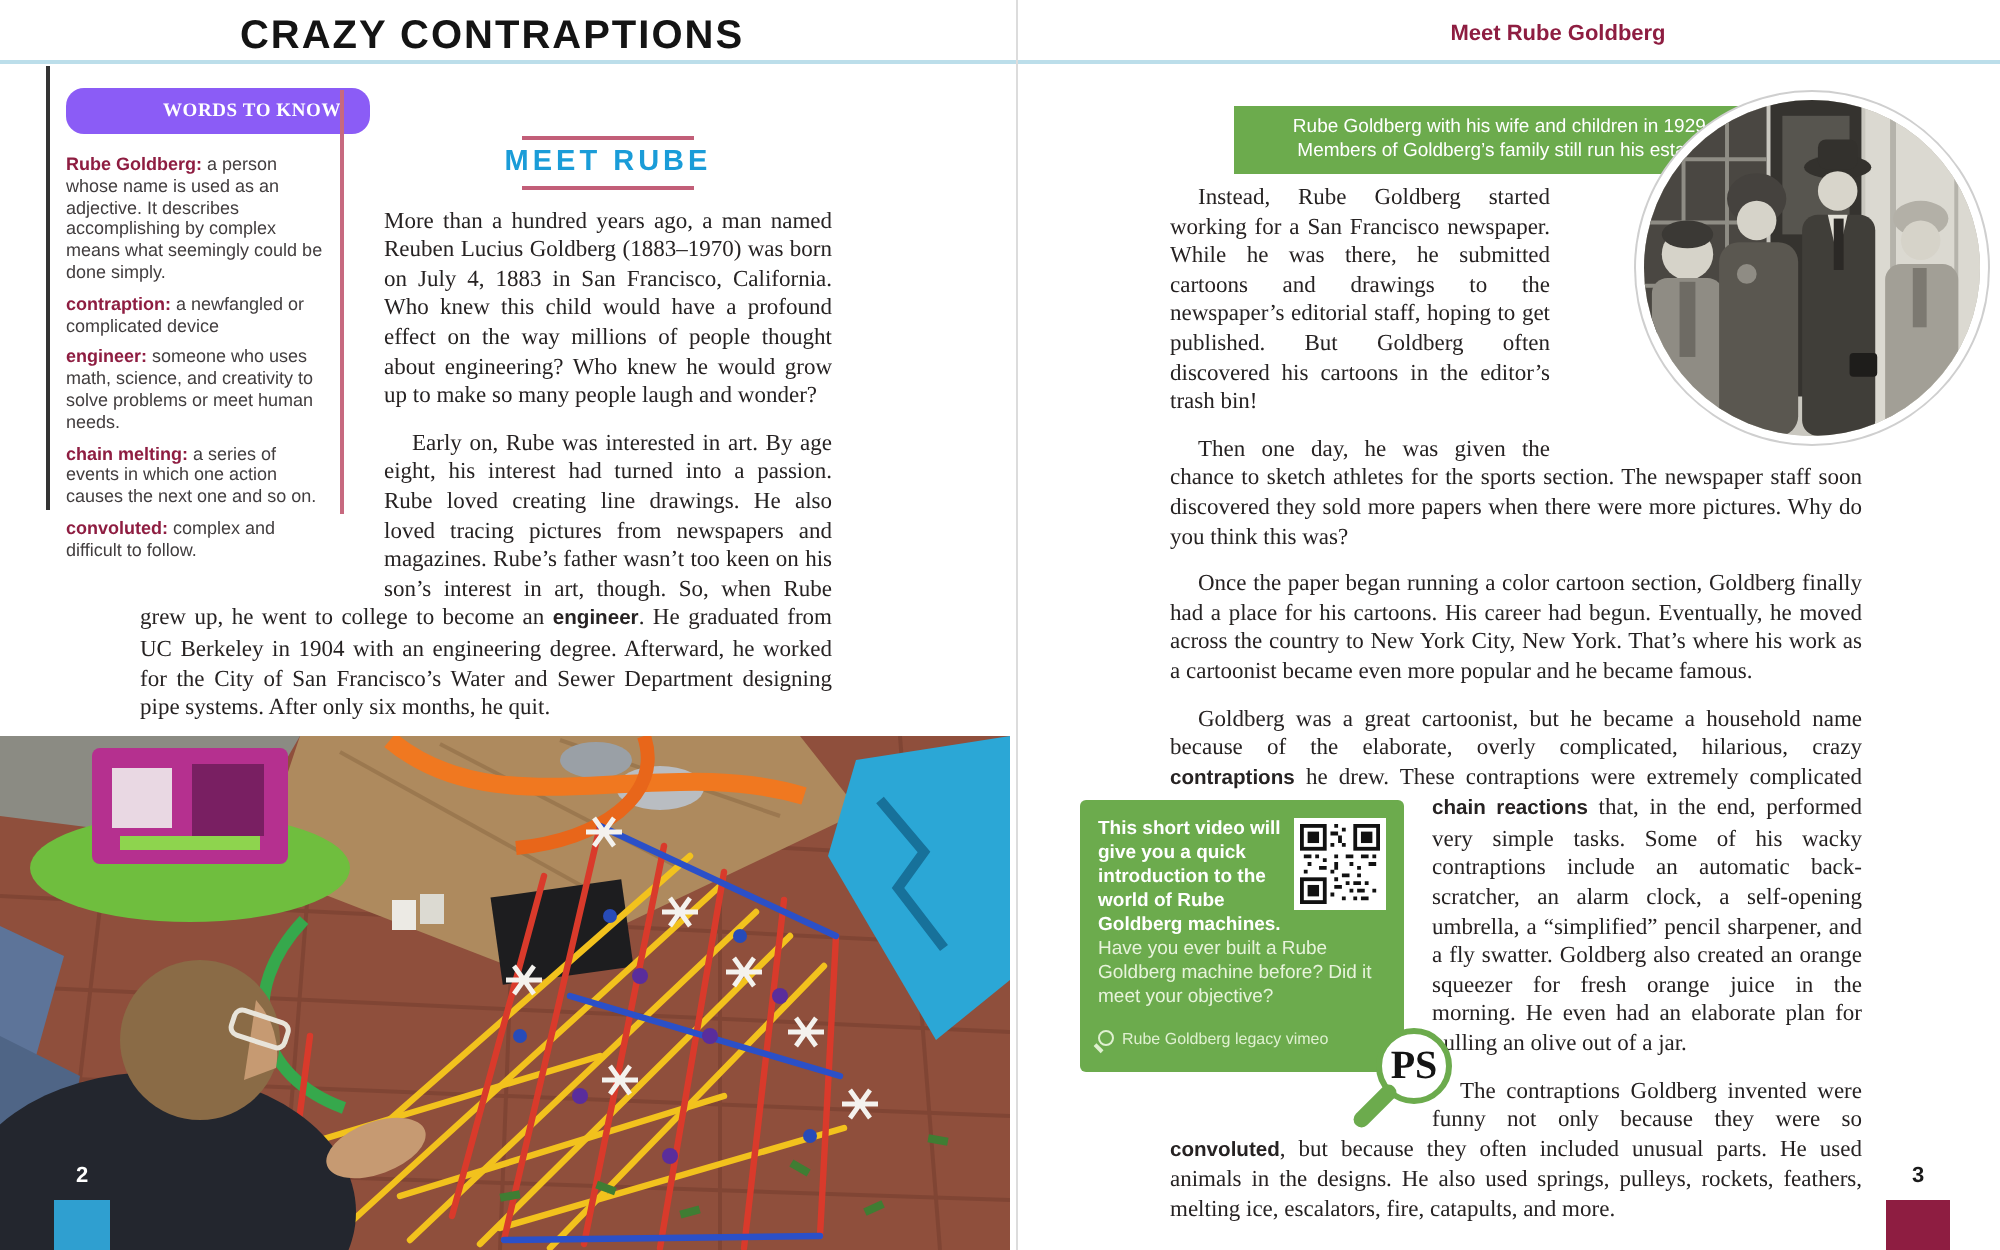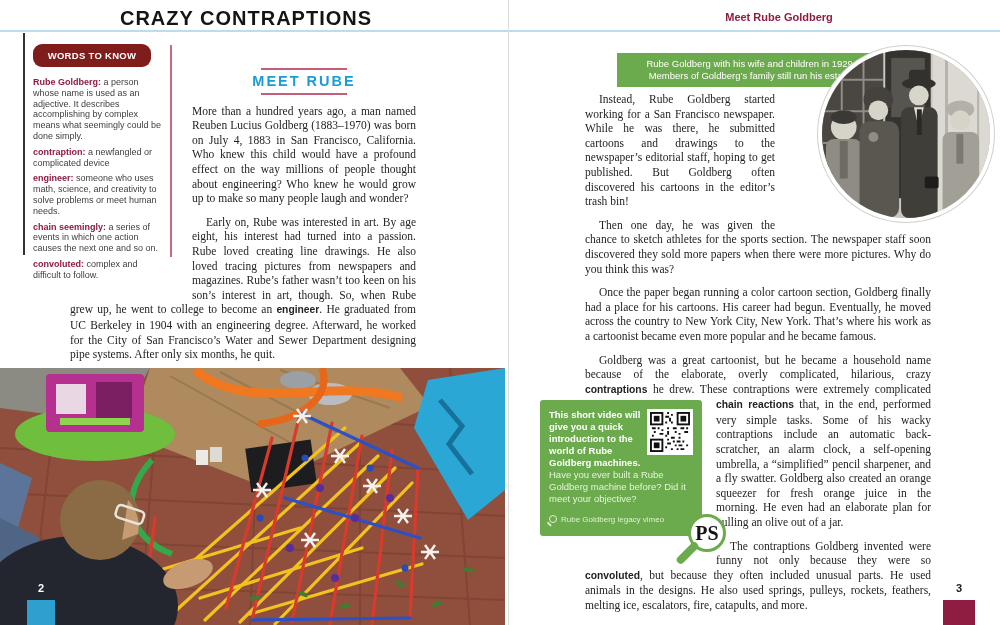--- a/index.html
+++ b/index.html
@@ -11,24 +11,24 @@
                   font-family:"Liberation Sans", sans-serif; font-weight:bold; font-size:20px;
                   letter-spacing:1px; color:#141414; }
   .header-right { position:absolute; top:11px; left:534px; width:490px; text-align:center;
                   font-family:"Liberation Sans", sans-serif; font-weight:bold; font-size:11px;
                   color:#8e1d41; }
   .top-rule { position:absolute; top:30px; left:0; width:1000px; height:2px; background:#bcdeea; }
   .fold     { position:absolute; top:0; left:508px; width:1px; height:625px; background:#dcdcdc; }
 
   
   .wtk-line  { position:absolute; left:23px; top:33px; width:2px; height:222px; background:#333; }
-  .wtk-title { position:absolute; left:33px; top:44px; width:118px; height:23px; background:#7f1d1d;
-               border-radius:9px; color:#fff; font-family:Liberation Sans, sans-serif;
+  .wtk-title { position:absolute; left:33px; top:44px; width:118px; height:23px; background:#8b5cf6;
+               border-radius:9px; color:#fff; font-family:Liberation Serif, serif;
                font-weight:bold; font-size:9.5px; letter-spacing:.3px;
-               display:flex; align-items:center; justify-content:center; }
+               display:flex; align-items:center; justify-content:center;padding-left:34px; }
   .wtk-defs  { position:absolute; left:33px; top:77px; width:134px;
                font-family:"Liberation Sans", sans-serif; font-size:9px; line-height:10.8px; color:#413d3e; }
   .wtk-entry { margin-bottom:5px; }
   .wtk-term  { font-weight:bold; color:#8e1d41; }
   .wtk-rule  { position:absolute; left:170px; top:45px; width:1.5px; height:212px; background:#c7697f; }
 
   
   .par { margin:0 0 9px 0; }
   .indent { text-indent:14px; }
   .seg-term { font-family:"Liberation Sans", sans-serif; font-weight:bold; font-size:10.3px; }
@@ -102,21 +102,21 @@
   <div class="header-right">Meet Rube Goldberg</div>
   <div class="top-rule"></div>
   <div class="fold"></div>
 
   <div class="wtk-line"></div>
   <div class="wtk-title">WORDS TO KNOW</div>
   <div class="wtk-defs">
     <div class="wtk-entry"><span class="wtk-term">Rube Goldberg:</span><span> a person whose name is used as an adjective. It describes accomplishing by complex means what seemingly could be done simply.</span></div>
     <div class="wtk-entry"><span class="wtk-term">contraption:</span><span> a newfangled or complicated device</span></div>
     <div class="wtk-entry"><span class="wtk-term">engineer:</span><span> someone who uses math, science, and creativity to solve problems or meet human needs.</span></div>
-    <div class="wtk-entry"><span class="wtk-term">chain seemingly:</span><span> a series of events in which one action causes the next one and so on.</span></div>
+    <div class="wtk-entry"><span class="wtk-term">chain melting:</span><span> a series of events in which one action causes the next one and so on.</span></div>
     <div class="wtk-entry"><span class="wtk-term">convoluted:</span><span> complex and difficult to follow.</span></div>
   </div>
   <div class="wtk-rule"></div>
 
   <div class="left-text">
     <div class="left-spacer"></div>
     <div class="meet-heading-wrap">
       <div class="heading-rule"></div>
       <span class="meet-heading">MEET RUBE</span>
       <div class="heading-rule"></div>

